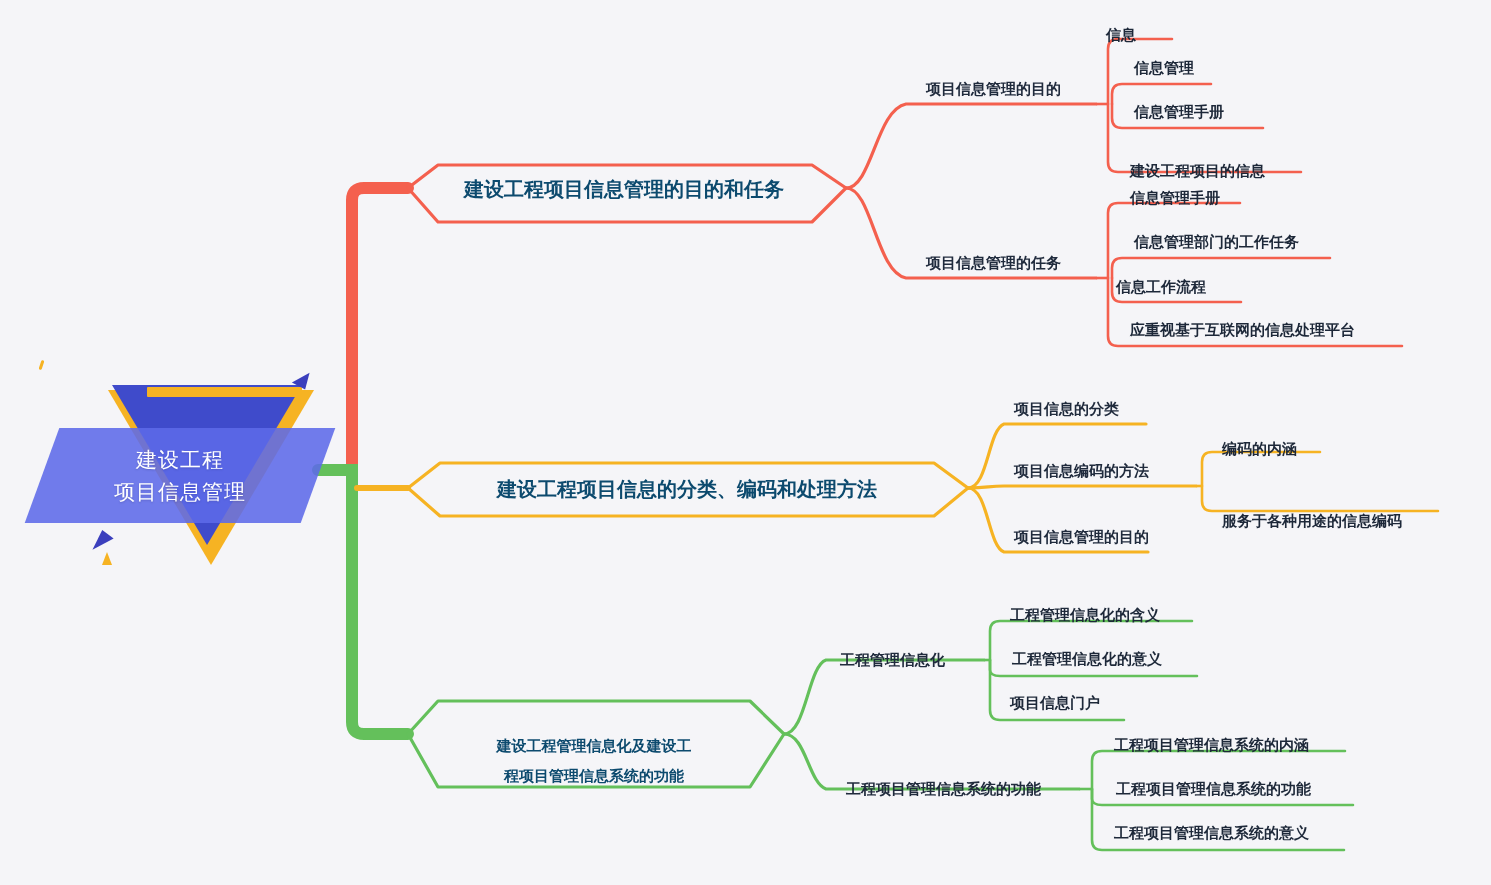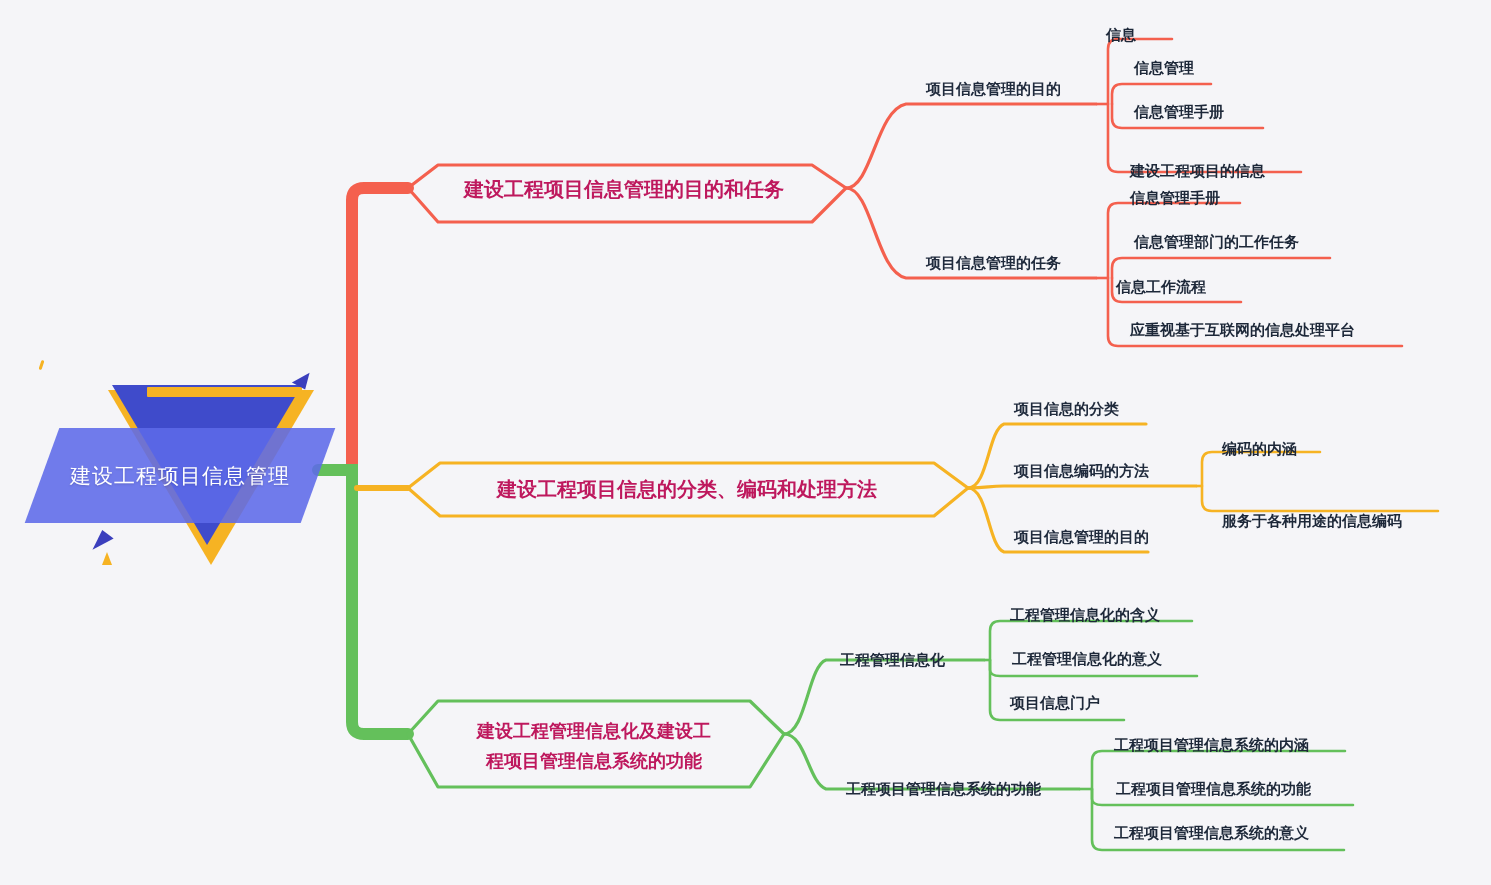--- a/index.html
+++ b/index.html
@@ -31,21 +31,21 @@
   .bar-yellow{
     position:absolute;left:107px;top:27px;width:155px;height:10px;background:#F6B323;border-radius:1px;
   }
   .para{
     position:absolute;left:2px;top:68px;width:276px;height:95px;
     background:rgba(93,106,232,.88);
     transform:skewX(-20deg);
   }
   .para-label{
     position:absolute;left:0px;top:72px;width:280px;height:88px;
-    display:flex;align-items:center;justify-content:center;
+    display:flex;flex-direction:column;align-items:center;justify-content:center;
     color:#ffffff;font-size:21px;line-height:32px;letter-spacing:1px;
     text-shadow:0 1px 2px rgba(40,40,100,.25);
   }
   .accent{position:absolute;width:0;height:0;}
   .acc-arrow1{
     left:255px;top:10px;
     border-left:11px solid transparent;border-right:4px solid transparent;
     border-bottom:17px solid #3B3FBD;transform:rotate(28deg);
   }
   .acc-tick1{
@@ -60,21 +60,21 @@
   .acc-tick2{
     left:62px;top:192px;
     border-left:5px solid transparent;border-right:5px solid transparent;
     border-bottom:13px solid #F6B323;
   }
 
   
   .topic{
     position:absolute;
     display:flex;align-items:center;justify-content:center;
-    color:#be185d;font-weight:bold;
+    color:#0c4a6e;font-weight:bold;
     box-sizing:border-box;
   }
   .topic .topic-text{position:relative;z-index:2;text-align:center;}
 
   
   .node2{
     position:absolute;color:#202b3d;font-weight:bold;font-size:15px;
     white-space:nowrap;
   }
   
@@ -201,21 +201,21 @@
     <span>项目信息管理的目的</span>
   </div>
 
   <div class="leaf" style="left:1222px;top:440px;text-align:right;">
     <span>编码的内涵</span>
   </div>
   <div class="leaf" style="left:1222px;top:512px;">
     <span>服务于各种用途的信息编码</span>
   </div>
 
-  <div class="topic" style="left:438px;top:708px;width:312px;height:76px;font-size:18px;line-height:30px;">
+  <div class="topic" style="left:438px;top:723px;width:312px;height:76px;font-size:15px;line-height:30px;">
     <span class="topic-text">
       <span>建设工程管理信息化及建设工</span><br>
       <span>程项目管理信息系统的功能</span>
     </span>
   </div>
 
   <div class="node2" style="left:840px;top:651px;">
     <span>工程管理信息化</span>
   </div>
   <div class="node2" style="left:846px;top:780px;">

